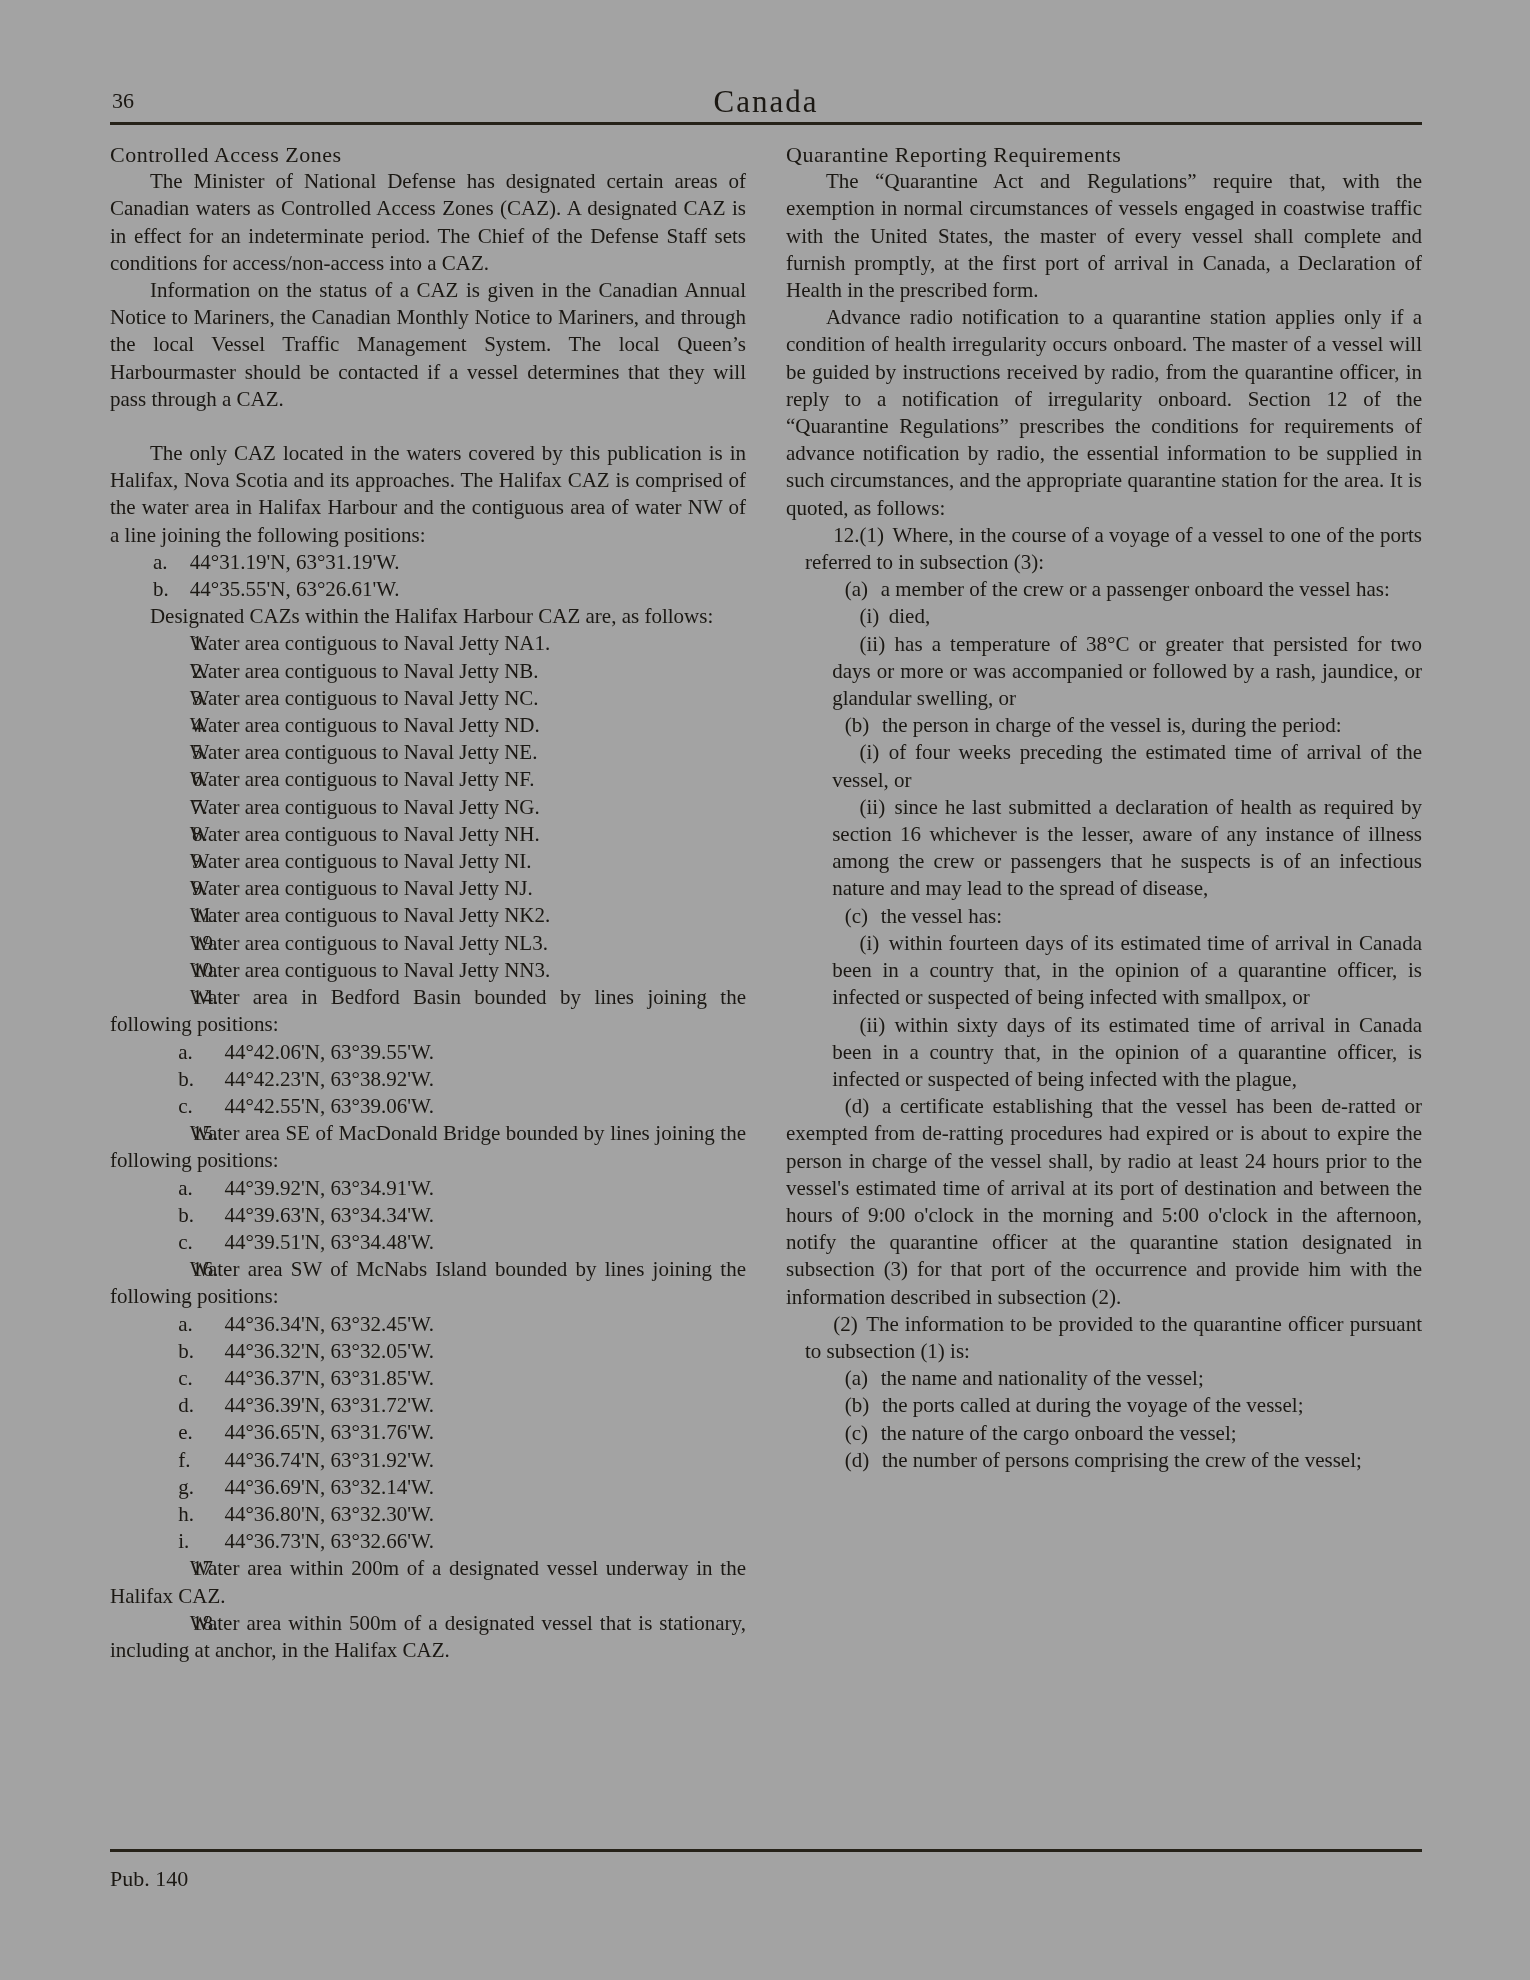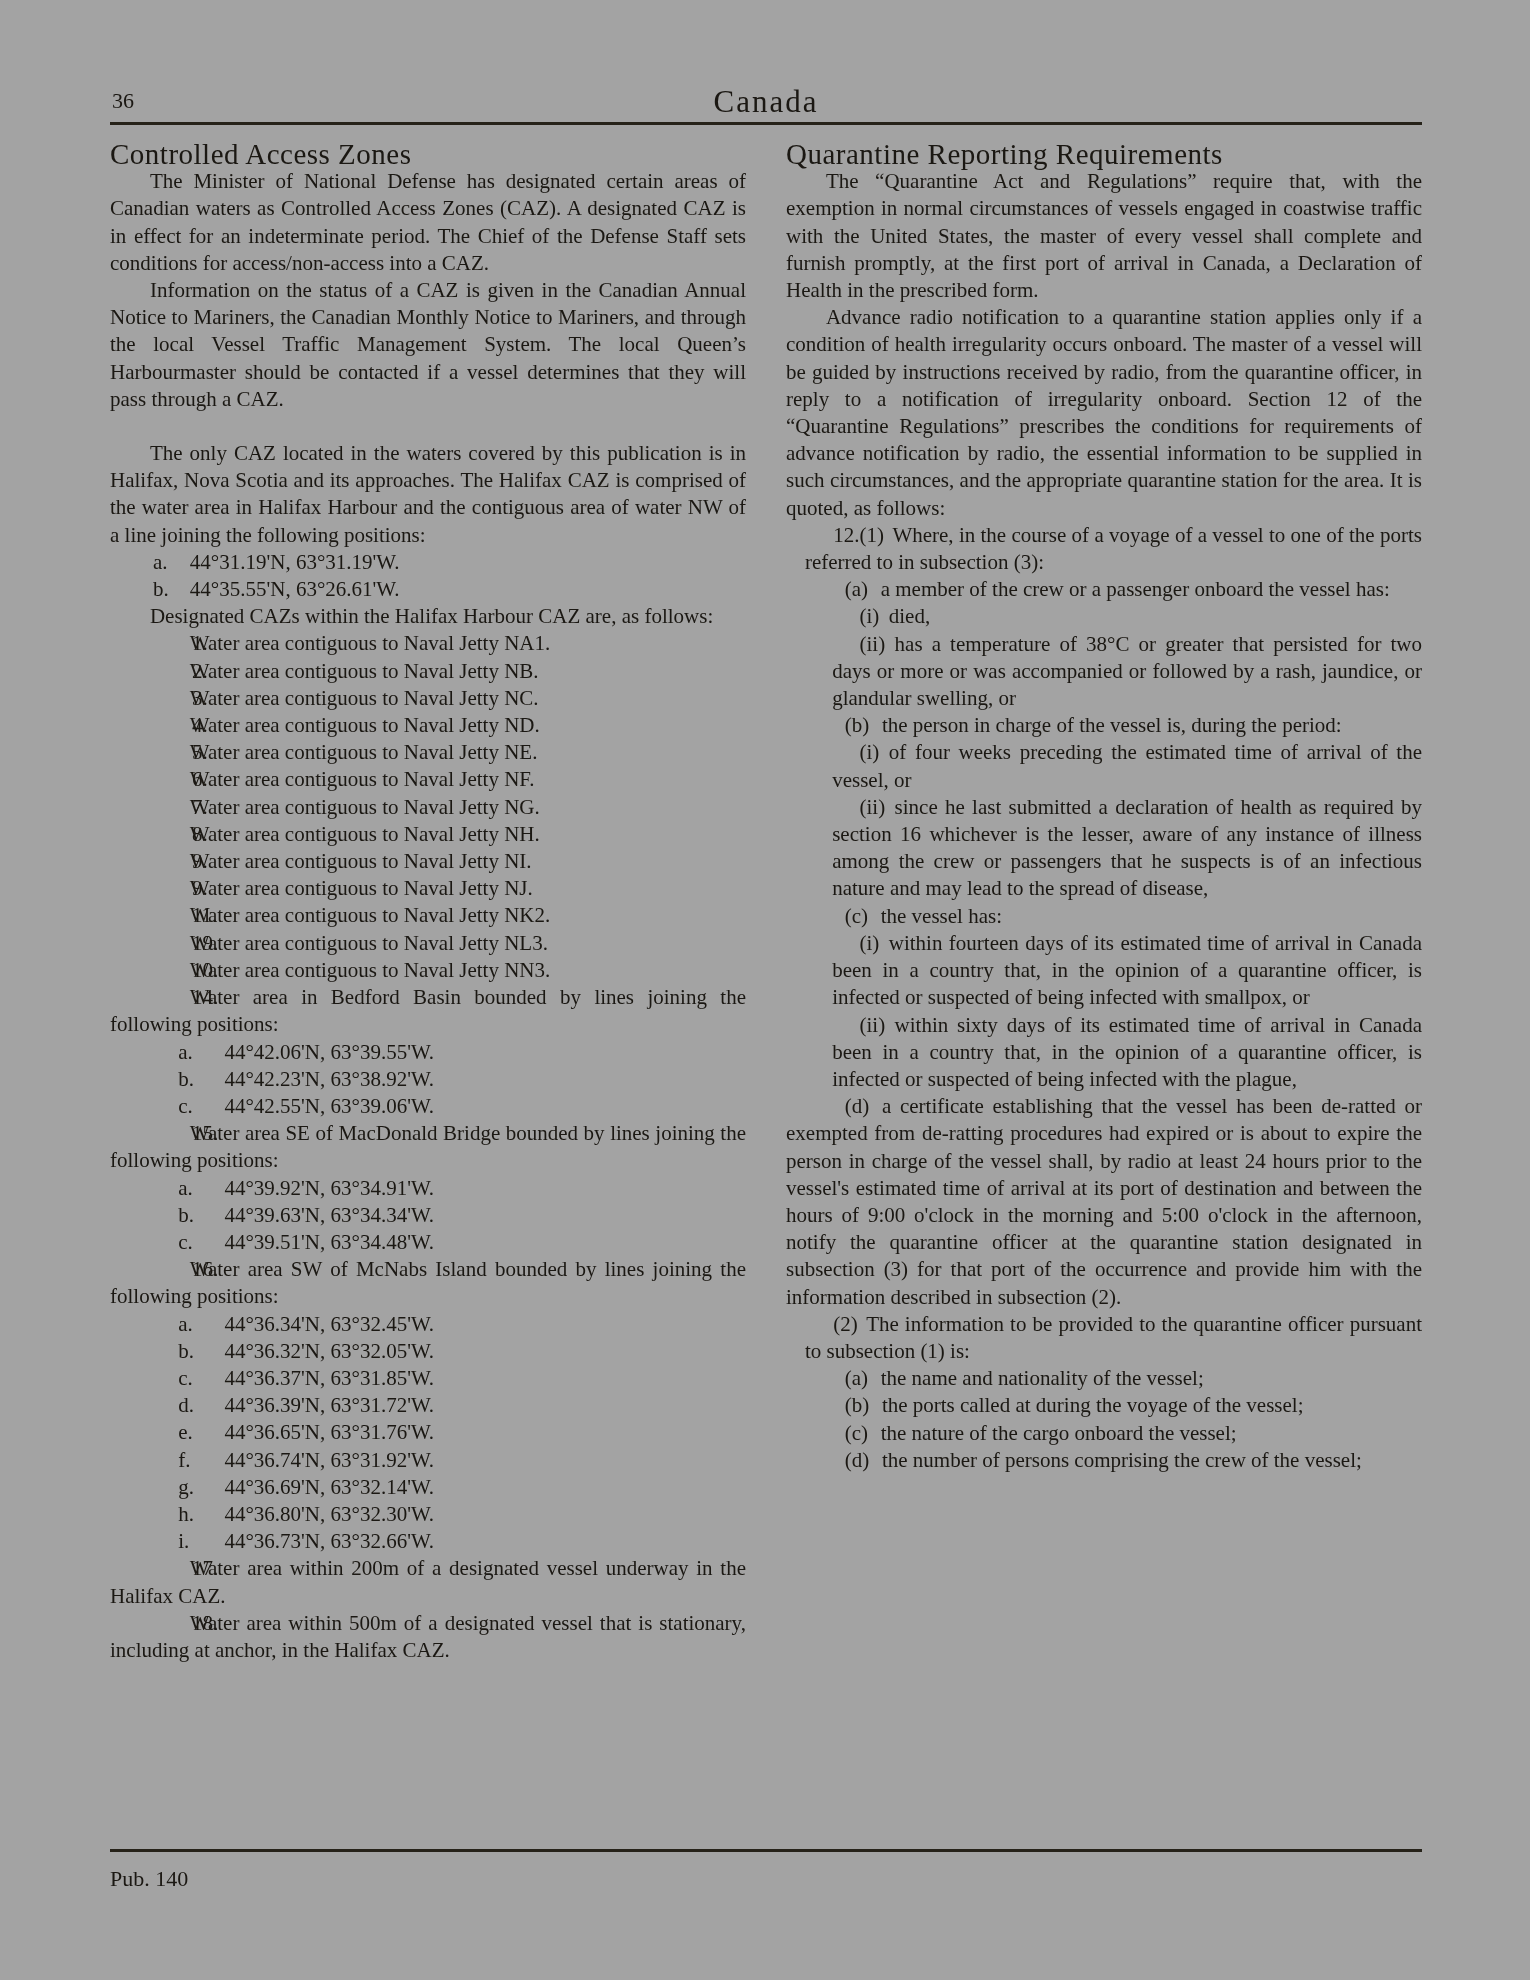--- a/index.html
+++ b/index.html
@@ -20,21 +20,21 @@
   .page-header { position: relative; height: 66px; }
   .page-number { position: absolute; left: 2px; bottom: 8px; font-size: 22px; }
   .page-title {
     position: absolute; left: 0; right: 0; bottom: 2px;
     text-align: center; font-size: 31px; letter-spacing: 2px;
   }
   .header-rule { height: 3px; background: #262219; }
   .columns { display: flex; gap: 40px; margin-top: 16px; }
   .col { flex: 1 1 0; font-size: 21px; line-height: 27.2px; }
   .col h2 {
-    margin: 0; font-size: 29px; font-weight: normal;
+    margin: 0; font-size: 22px; font-weight: normal;
     letter-spacing: 0.5px; line-height: 27.2px;
   }
   .col p { margin: 0; text-align: justify; }
   
   .para { text-indent: 1.9em; }
   .blk.spaced { margin-top: 27px; }
   
   .posA { padding-left: 2.05em; text-align: left !important; }
   .posA .lbl { display: inline-block; width: 1.75em; }
   

